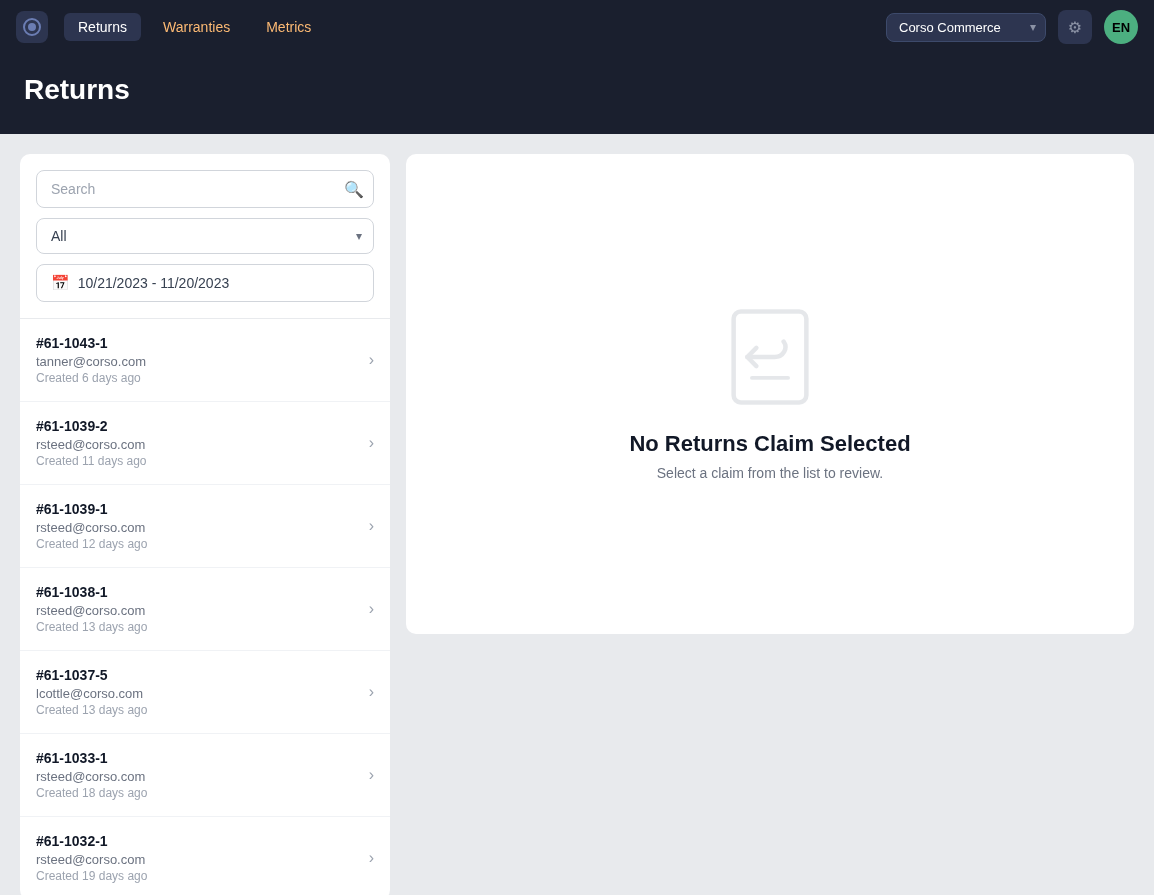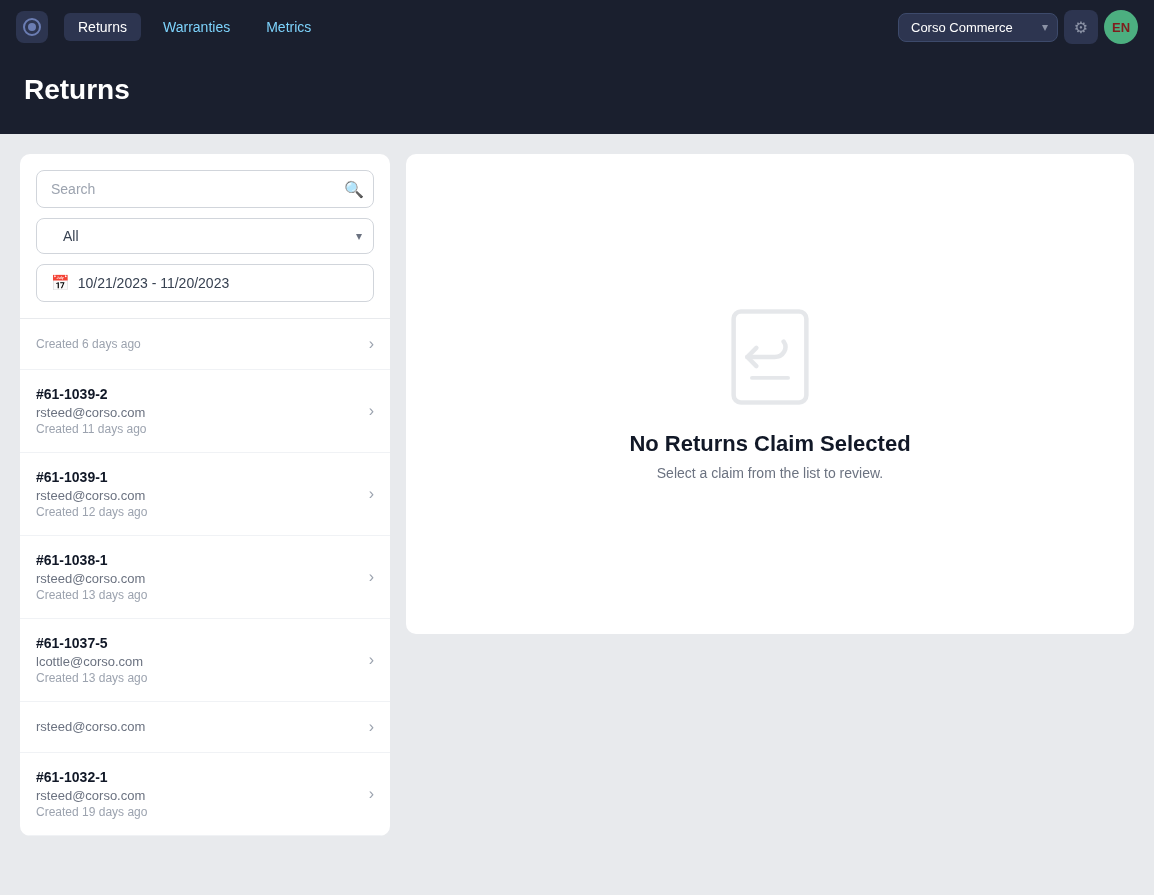--- a/index.html
+++ b/index.html
@@ -30,37 +30,37 @@
     .navbar-logo-inner::after {
       content: '';
       width: 8px; height: 8px;
       background: #6b7db3;
       border-radius: 50%;
       position: absolute;
       top: 50%; left: 50%;
       transform: translate(-50%, -50%);
     }
     .nav-item {
-      color: #7dd3fc;
+      color: #fdba74;
       padding: 6px 14px;
       border-radius: 6px;
       cursor: pointer;
       font-size: 14px;
       font-weight: 500;
       text-decoration: none;
     }
     .nav-item.active {
       background: #2d3550;
       color: #ffffff;
     }
     .navbar-right {
       margin-left: auto;
       display: flex;
       align-items: center;
-      gap: 6px;
+      gap: 12px;
     }
     .store-select {
       background: #2d3550;
       border: 1px solid #3d4a6b;
       border-radius: 8px;
       color: #fff;
       padding: 6px 32px 6px 12px;
       font-size: 13px;
       appearance: none;
       cursor: pointer;
@@ -85,21 +85,21 @@
       display: flex; align-items: center; justify-content: center;
       cursor: pointer;
       color: #8b92a5;
       font-size: 16px;
     }
     .avatar {
       width: 34px; height: 34px;
       background: #4caf80;
       border-radius: 50%;
       display: flex; align-items: center; justify-content: center;
-      color: #7f1d1d;
+      color: #000000;
       font-size: 13px;
       font-weight: 600;
     }
 
     
     .page-header {
       background: #1a1f2e;
       padding: 20px 24px 28px;
     }
     .page-title {
@@ -155,21 +155,21 @@
       background: none;
       border: none;
     }
     .filter-select-wrap {
       position: relative;
     }
     .filter-select {
       width: 100%;
       border: 1px solid #d1d5db;
       border-radius: 8px;
-      padding: 9px 32px 9px 26px;
+      padding: 9px 32px 9px 14px;
       font-size: 14px;
       color: #374151;
       appearance: none;
       background: #fff;
       cursor: pointer;
       outline: none;
     }
     .filter-select-wrap::after {
       content: '▾';
       color: #6b7280;
@@ -309,20 +309,22 @@
 
       <div class="date-range-wrap">
         <span class="cal-icon">📅</span>
         <span>10/21/2023 - 11/20/2023</span>
       </div>
     </div>
 
     <div class="claim-list" id="claim-list">
         <div class="claim-item">
       <div class="claim-item-info">
+        <div class="claim-id">#61-1043-1</div>
+        <div class="claim-email">tanner@corso.com</div>
         <div class="claim-date">Created 6 days ago</div>
       </div>
       <span class="chevron-right">›</span>
     </div>
         <div class="claim-item">
       <div class="claim-item-info">
         <div class="claim-id">#61-1039-2</div>
         <div class="claim-email">rsteed@corso.com</div>
         <div class="claim-date">Created 11 days ago</div>
       </div>
@@ -347,21 +349,23 @@
         <div class="claim-item">
       <div class="claim-item-info">
         <div class="claim-id">#61-1037-5</div>
         <div class="claim-email">lcottle@corso.com</div>
         <div class="claim-date">Created 13 days ago</div>
       </div>
       <span class="chevron-right">›</span>
     </div>
         <div class="claim-item">
       <div class="claim-item-info">
-        <div class="claim-email">rsteed@corso.com</div>
+        <div class="claim-id">#61-1033-1</div>
+        <div class="claim-email">rsteed@corso.com</div>
+        <div class="claim-date">Created 18 days ago</div>
       </div>
       <span class="chevron-right">›</span>
     </div>
         <div class="claim-item">
       <div class="claim-item-info">
         <div class="claim-id">#61-1032-1</div>
         <div class="claim-email">rsteed@corso.com</div>
         <div class="claim-date">Created 19 days ago</div>
       </div>
       <span class="chevron-right">›</span>

